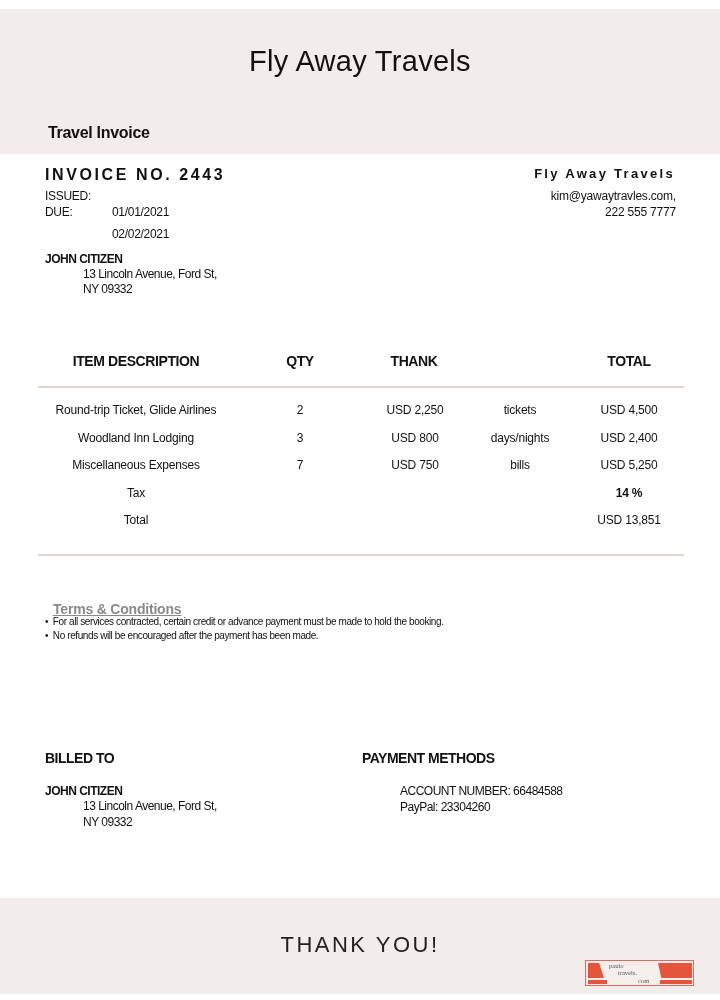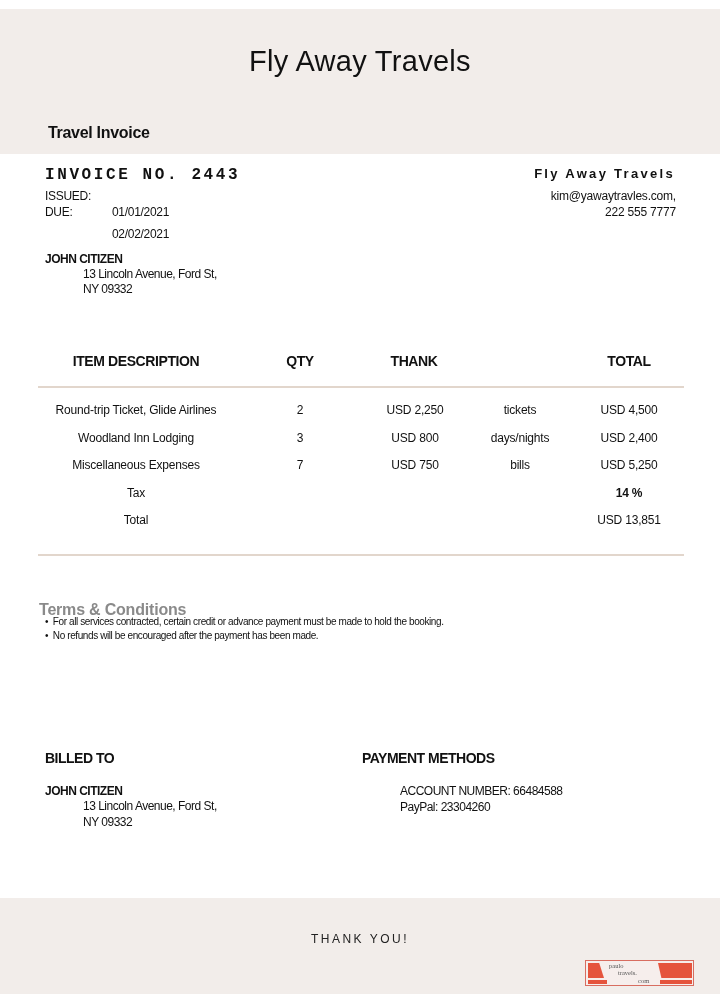--- a/index.html
+++ b/index.html
@@ -4,33 +4,33 @@
 <style>
   * { box-sizing: border-box; margin: 0; padding: 0; }
   html, body { width: 720px; height: 1000px; background: #ffffff; overflow: hidden; }
   body { position: relative; font-family: "Liberation Sans", sans-serif; color: #111; }
   .abs { position: absolute; }
   .band { position: absolute; left: 0; width: 720px; background: #f2edea; }
   #hdr { top: 9px; height: 145px; }
   #ftr { top: 898px; height: 96px; }
   .brand-title { left: 0; width: 720px; top: 45px; text-align: center; font-size: 29px; color: #111; letter-spacing: 0.3px; }
   .sub-title { left: 48px; top: 124px; font-size: 16px; font-weight: bold; letter-spacing: -0.3px; }
-  .inv-no { left: 45px; top: 166px; font-size: 16px; font-weight: bold; letter-spacing: 2.6px; font-family: Liberation Mono, monospace; }
+  .inv-no { left: 45px; top: 166px; font-size: 16px; font-weight: bold; letter-spacing: 2.6px; }
   .lbl { font-size: 12px; letter-spacing: -0.3px; }
   .company { right: 45px; top: 166px; font-size: 13px; font-weight: bold; letter-spacing: 2.3px; text-align: right; }
   .right-line { right: 44px; font-size: 12px; text-align: right; letter-spacing: -0.2px; }
   .bold-name { font-size: 12px; font-weight: bold; letter-spacing: -0.5px; }
   .addr { font-size: 12px; letter-spacing: -0.5px; line-height: 15px; margin-left: 38px; }
   .th { top: 353px; font-size: 14px; font-weight: bold; letter-spacing: -0.4px; text-align: center; }
   .divider { left: 38px; width: 646px; height: 2px; background: #e2d6cc; }
   .cell { font-size: 12px; text-align: center; letter-spacing: -0.2px; }
-  .terms-title { left: 39px; top: 601px; font-size: 16px; font-weight: bold; color: #8a8a8a; letter-spacing: -0.2px; }
+  .terms-title { left: 53px; top: 601px; font-size: 14px; font-weight: bold; color: #8a8a8a; letter-spacing: -0.2px; text-decoration: underline; }
   .terms-item { left: 45px; font-size: 10px; letter-spacing: -0.4px; }
   .sec-head { font-size: 14px; font-weight: bold; letter-spacing: -0.5px; }
-  .thanks { left: 0; width: 720px; top: 932px; text-align: center; font-size: 12px; letter-spacing: 2.5px; color: #222; }
+  .thanks { left: 0; width: 720px; top: 932px; text-align: center; font-size: 22px; letter-spacing: 2.5px; color: #222; }
   .logo { left: 585px; top: 960px; width: 109px; height: 26px; border: 1px solid #d86d60; background: #f6eeec; overflow: hidden; }
   .logo .red { position: absolute; background: #e5543d; }
   .logo .txt { position: absolute; font-family: "Liberation Serif", serif; font-size: 6.5px; color: #555; line-height: 7px; }
 </style>
 </head>
 <body>
 
 <div class="band" id="hdr"></div>
 <div class="abs brand-title">Fly Away Travels</div>
 <div class="abs sub-title">Travel Invoice</div>

